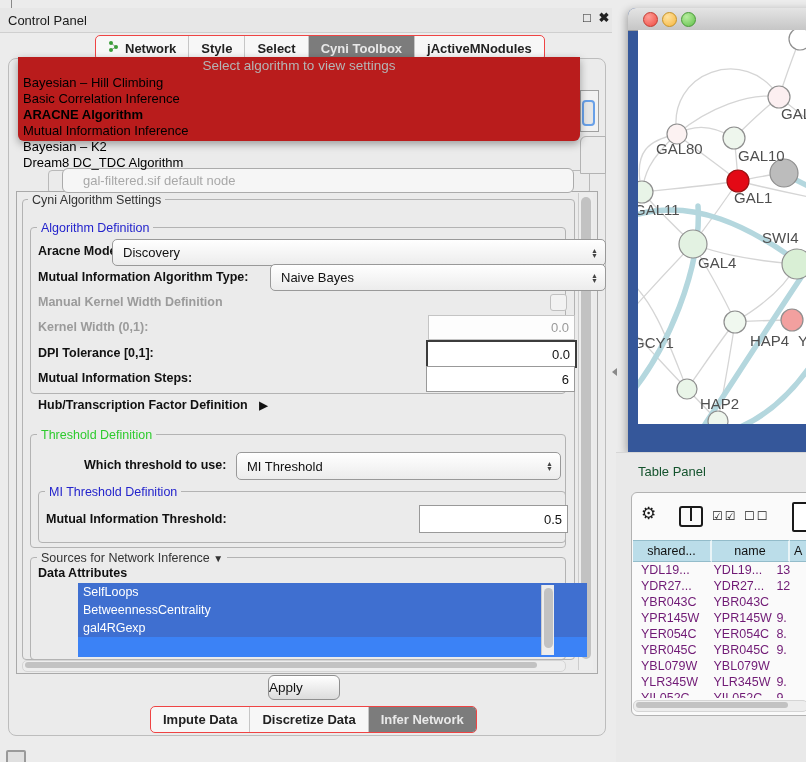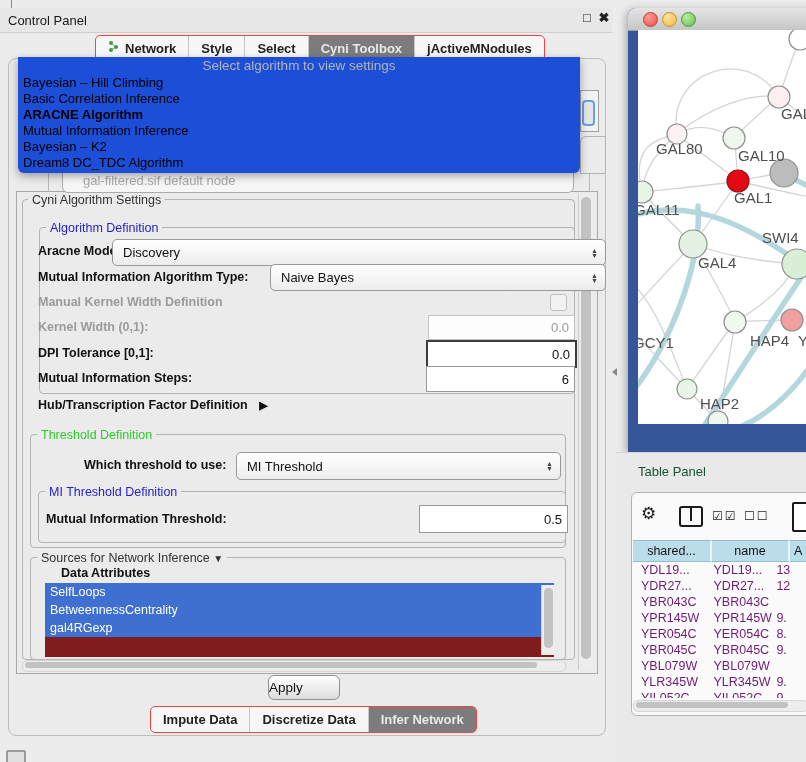--- a/index.html
+++ b/index.html
@@ -38,32 +38,32 @@
   .combo{border:1px solid #999;border-radius:5px;background:linear-gradient(#ffffff,#ececec);
        font-size:13px;color:#111;display:flex;align-items:center;padding:0 22px 0 10px;}
   .combo .arrows{position:absolute;right:7px;top:50%;transform:translateY(-50%);
        display:flex;flex-direction:column;line-height:5px;font-size:7px;color:#444;}
   .field{background:#fff;border:1px solid #999;font-size:13px;display:flex;
        align-items:center;justify-content:flex-end;padding-right:5px;color:#111;}
   .field.dis{color:#9a9a9a;border-color:#c4c4c4;background:#fdfdfd;}
   .field.focus{border:2px solid #3c3c3c;}
   .checkbox{border:1px solid #c0c0c0;border-radius:3px;background:#f2f2f2;}
 
-  .attr-list{background:#7f1d1d;overflow:hidden;}
+  .attr-list{background:#3b82f6;overflow:hidden;margin-left:33px;}
   .attr-item{height:18px;line-height:18px;background:#3f6fd0;color:#fff;
        font-size:12.5px;padding-left:5px;}
   .sbar-v{background:#ededed;border-left:1px solid #ccc;}
   .thumb{background:#c2c2c2;border-radius:5px;}
   .sbar-h{background:#ededed;border:1px solid #d5d5d5;border-radius:5px;}
 
   .btn{display:flex;align-items:center;justify-content:flex-start;font-size:13.5px;color:#111;
        background:linear-gradient(#ffffff,#dcdcdc);border:1px solid #8f8f8f;border-radius:6px;}
 
   
-  .dd{left:18px;top:57px;width:562px;height:116px;background:#1d4ed8;z-index:50;
+  .dd{left:18px;top:57px;width:562px;height:84px;background:#b91c1c;z-index:50;
        border-radius:0 0 6px 6px;box-shadow:0 3px 8px rgba(0,0,0,0.35);}
   .dd-ph{height:18px;line-height:18px;text-align:center;font-size:13.5px;color:#b5b5b5;}
   .dd-item{height:16px;line-height:16px;font-size:13px;color:#000;padding-left:5px;white-space:nowrap;}
   .dd-item.bold{font-weight:bold;}
 
   .ghost-combo{left:62px;top:168px;width:510px;height:23px;border:1px solid #ababab;
        border-radius:6px;background:#f6f6f6;z-index:1;display:flex;align-items:center;}
   .ghost-combo span{padding-left:20px;font-size:13px;color:#a8a8a8;}
   .ghost-grp{left:48px;top:170px;width:540px;height:22px;border:1px solid #b9b9b9;border-radius:4px;z-index:0;}
   .frag-combo{left:580px;top:90px;width:17px;height:40px;border:1px solid #a0a0a0;background:#f2f2f2;}
@@ -157,21 +157,21 @@
 
   <div class="abs" style="left:16px;top:191px;width:580px;height:481px;border:1px solid #a9a9a9;background:#ebebeb;"></div>
   <div class="abs sbar-v" style="left:578px;top:193px;width:14px;height:477px;">
     <div class="thumb" style="position:absolute;left:2px;top:4px;width:10px;height:462px;"></div>
   </div>
 
   <div class="abs grp" style="left:22px;top:199px;width:551px;height:459px;">
     <span class="grp-title" style="left:5px;">Cyni Algorithm Settings</span>
   </div>
 
-  <div class="abs grp" style="left:39px;top:227px;width:534px;height:165px;">
+  <div class="abs grp" style="left:30px;top:227px;width:534px;height:165px;">
     <span class="grp-title blue" style="left:6px;">Algorithm Definition</span>
   </div>
 
   <span class="abs lbl" style="left:38px;top:244px;">Aracne Mode:</span>
   <div class="abs combo" style="left:112px;top:239px;width:460px;height:25px;">
     <span>Discovery</span>
     <span class="arrows">
         <span>▲</span>
         <span>▼</span>
       </span>
@@ -227,21 +227,21 @@
   <div class="abs field" style="left:419px;top:505px;width:142px;height:26px;">
     <span>0.5</span>
   </div>
 
   <div class="abs grp" style="left:30px;top:557px;width:534px;height:101px;">
     <span class="grp-title" style="left:6px;">
       <span>Sources for Network Inference</span>
       <span style="font-size:10px;"> ▼</span>
     </span>
   </div>
-  <span class="abs lbl" style="left:38px;top:566px;margin-left:23px;">Data Attributes</span>
+  <span class="abs lbl" style="left:38px;top:566px;">Data Attributes</span>
   <div class="abs attr-list" style="left:45px;top:583px;width:509px;height:74px;">
       <div class="attr-item">SelfLoops</div>
       <div class="attr-item">BetweennessCentrality</div>
       <div class="attr-item">gal4RGexp</div>
     </div>
   <div class="abs sbar-v" style="left:541px;top:585px;width:12px;height:70px;">
     <div class="thumb" style="position:absolute;left:1.5px;top:3px;width:9px;height:60px;"></div>
   </div>
 
   <div class="abs sbar-h" style="left:22px;top:660px;width:542px;height:10px;">

